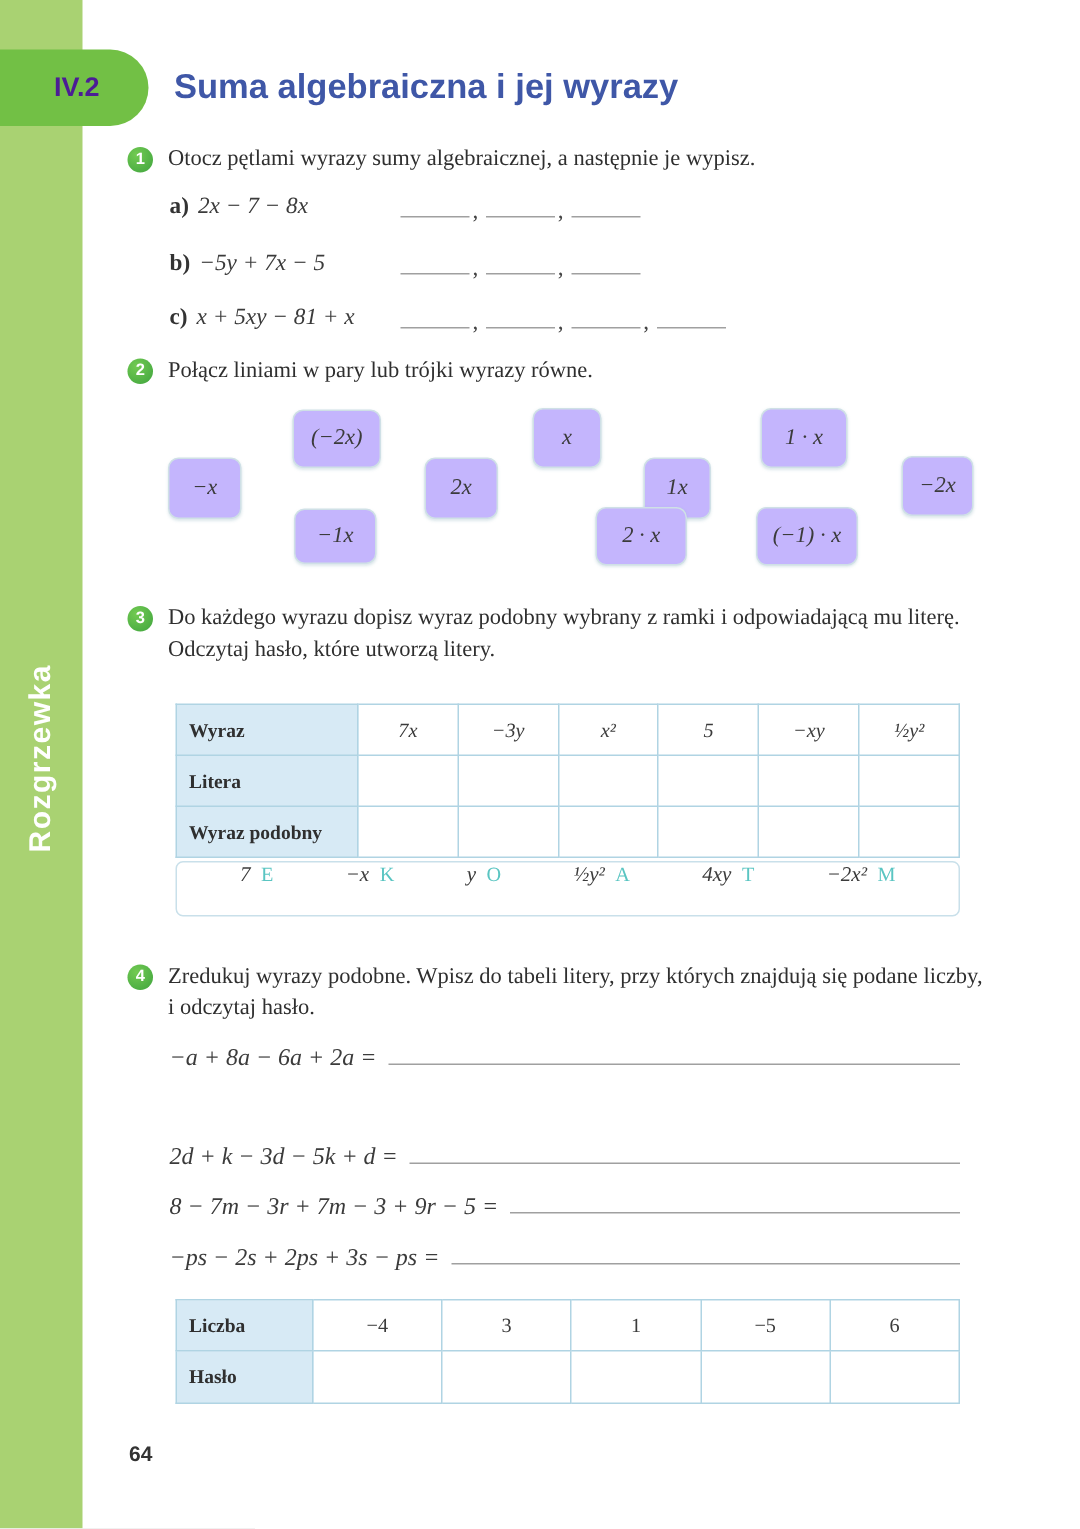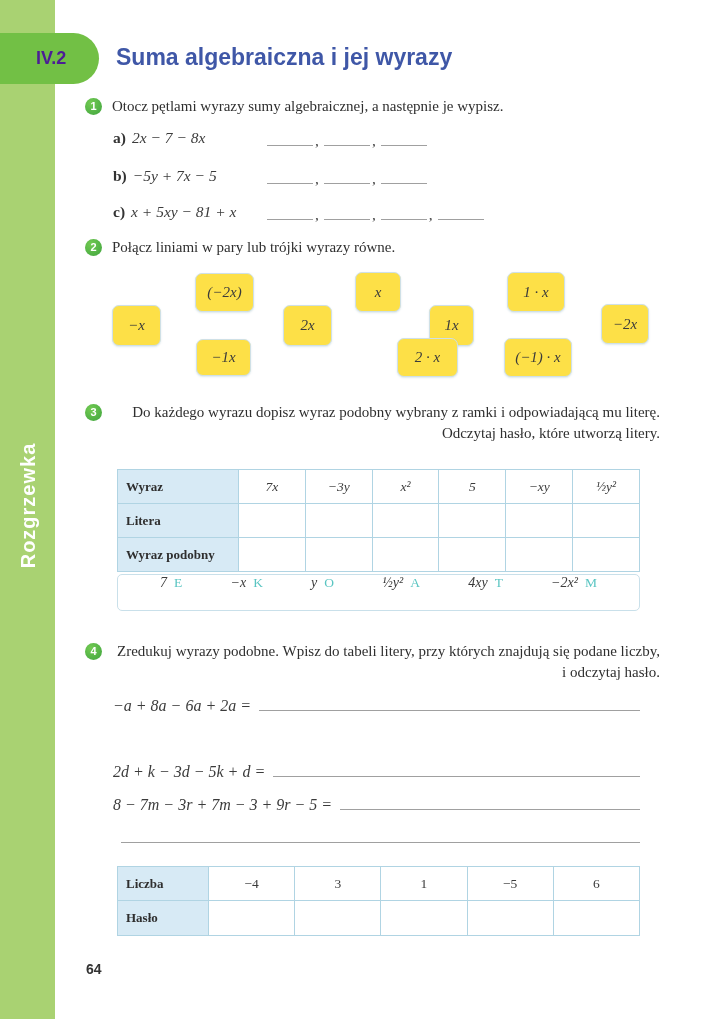--- a/index.html
+++ b/index.html
@@ -20,32 +20,32 @@
   .badge span{color:#4c1d95;font-family:"Liberation Sans",sans-serif;font-weight:bold;font-size:18px;}
   .title{position:absolute;left:116px;top:44px;margin:0;font-family:"Liberation Sans",sans-serif;
         font-weight:bold;font-size:23px;color:#3f57a7;}
 
   
   .instr{position:absolute;display:flex;gap:10px;font-size:15px;line-height:1.4;color:#2f2f2f;}
   .circle{flex:0 0 auto;width:17px;height:17px;border-radius:50%;
         background:radial-gradient(circle at 35% 30%,#72ca52,#3fa43e);
         color:#fff;font-family:"Liberation Sans",sans-serif;font-size:11px;font-weight:bold;
         display:flex;align-items:center;justify-content:center;margin-top:2px;}
-  .instr-text{display:block;text-align:right;}
+  .instr-text{display:block;}
 
   
   .ex1-item{position:absolute;left:113px;height:22px;font-size:15.5px;}
   .ilabel{font-weight:bold;}
   .expr{font-style:italic;margin-left:6px;color:#3b3b3b;}
   .blanks{position:absolute;left:154px;bottom:1px;white-space:nowrap;}
   .blank{display:inline-block;width:46px;height:13px;border-bottom:1px solid #a0a0a0;}
   .comma{margin:0 5px 0 2px;color:#444;}
 
   
-  .ebox{position:absolute;background:#fde047;border:1px solid #cfe0e6;border-radius:7px;
+  .ebox{position:absolute;background:#c4b5fd;border:1px solid #cfe0e6;border-radius:7px;
         box-shadow:0 1px 2px rgba(140,175,190,.3);display:flex;align-items:center;
         justify-content:center;font-style:italic;font-size:15px;color:#3b3b3b;}
 
   
   .wtable{position:absolute;border-collapse:collapse;table-layout:fixed;font-size:13.5px;}
   .wtable td{border:1px solid #b0d4e3;height:33px;padding:0;}
   .wtable .lbl{background:#d7eaf5;font-weight:bold;padding-left:8px;font-size:13px;color:#2f2f2f;}
   .wtable .val{text-align:center;font-style:italic;color:#3b3b3b;}
   .t4 .val{font-style:normal;}
 
@@ -175,20 +175,21 @@
   </div>
   <div class="eq-row" style="top:763px;">
     <span class="eq">2d + k − 3d − 5k + d =</span>
     <span class="eq-line"></span>
   </div>
   <div class="eq-row" style="top:796px;">
     <span class="eq">8 − 7m − 3r + 7m − 3 + 9r − 5 =</span>
     <span class="eq-line"></span>
   </div>
   <div class="eq-row" style="top:830px;">
+    <span class="eq">−ps − 2s + 2ps + 3s − ps =</span>
     <span class="eq-line"></span>
   </div>
 
   <table class="wtable t4" style="left:117px;top:866px;width:523px;">
     <tbody>
         <tr>
       <td class="lbl" style="width:82px;">Liczba</td>
       <td class="val">−4</td>
       <td class="val">3</td>
       <td class="val">1</td>

